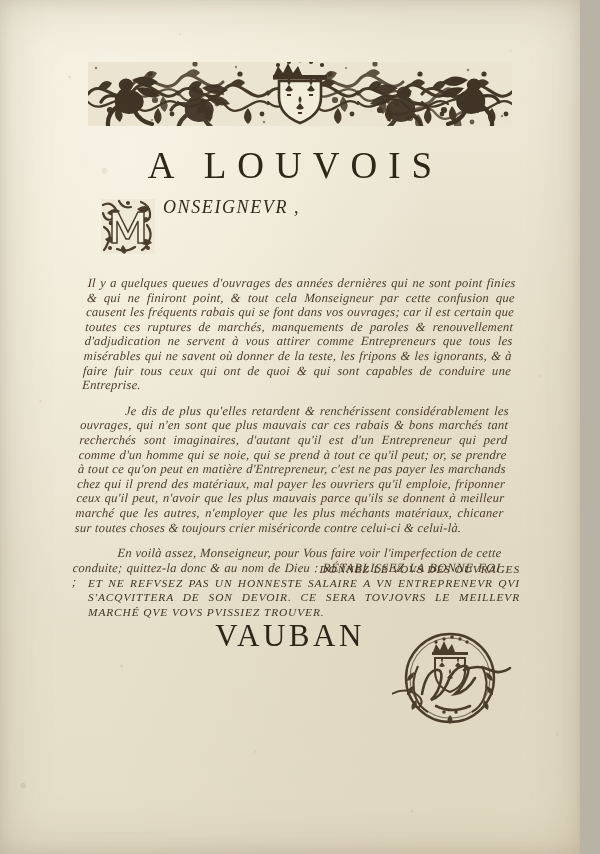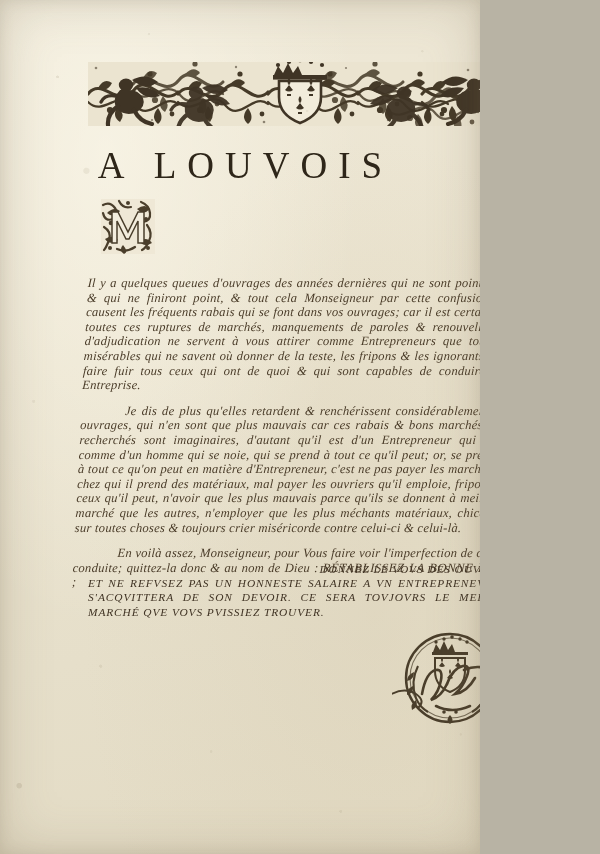--- a/index.html
+++ b/index.html
@@ -2,21 +2,21 @@
 <html><head>
 <meta charset="utf-8">
 <style>
   html, body {
     margin: 0;
     padding: 0;
     background: #b8b3a4;
   }
   .page {
     position: relative;
-    width: 480px;
+    width: 580px;
     height: 854px;
     overflow: hidden;
     background:
       radial-gradient(ellipse at 22% 18%, rgba(255,252,240,0.55) 0%, rgba(255,252,240,0) 48%),
       radial-gradient(ellipse at 78% 72%, rgba(210,198,170,0.30) 0%, rgba(210,198,170,0) 55%),
       linear-gradient(170deg, #efe9d8 0%, #eae3cf 40%, #e6dfca 72%, #e3dbc4 100%);
     font-family: "Liberation Serif", "DejaVu Serif", serif;
     color: #3b3024;
   }
   
@@ -265,31 +265,33 @@
           <circle cx="45" cy="20" r="2.1"></circle>
         <circle cx="9" cy="49" r="2"></circle>
           <circle cx="47" cy="49" r="2"></circle>
         <circle cx="27" cy="4" r="2"></circle>
       </g>
 
       <path d="M11,44 L11,13 L17,13 L27,33 L37,13 L43,13 L43,44 L37,44 L37,22 L28,40 L25,40 L16,22 L16,44 Z" fill="#f3eddd" stroke="#4a3e2b" stroke-width="1.5"></path>
     </svg>
   </div>
 
+  <div class="salutation">ONSEIGNEVR ,</div>
 
   <div class="body">
     <p class="para">Il y a quelques queues d'ouvrages des années dernières qui ne sont point finies &amp; qui ne finiront point, &amp; tout cela Monseigneur par cette confusion que causent les fréquents rabais qui se font dans vos ouvrages; car il est certain que toutes ces ruptures de marchés, manquements de paroles &amp; renouvellement d'adjudication ne servent à vous attirer comme Entrepreneurs que tous les misérables qui ne savent où donner de la teste, les fripons &amp; les ignorants, &amp; à faire fuir tous ceux qui ont de quoi &amp; qui sont capables de conduire une Entreprise.</p>
     <p class="para indent">Je dis de plus qu'elles retardent &amp; renchérissent considérablement les ouvrages, qui n'en sont que plus mauvais car ces rabais &amp; bons marchés tant recherchés sont imaginaires, d'autant qu'il est d'un Entrepreneur qui perd comme d'un homme qui se noie, qui se prend à tout ce qu'il peut; or, se prendre à tout ce qu'on peut en matière d'Entrepreneur, c'est ne pas payer les marchands chez qui il prend des matériaux, mal payer les ouvriers qu'il emploie, friponner ceux qu'il peut, n'avoir que les plus mauvais parce qu'ils se donnent à meilleur marché que les autres, n'employer que les plus méchants matériaux, chicaner sur toutes choses &amp; toujours crier miséricorde contre celui-ci &amp; celui-là.</p>
     <p class="para indent"><span>En voilà assez, Monseigneur, pour Vous faire voir l'imperfection de cette conduite; quittez-la donc &amp; au nom de Dieu : </span><span class="caps-inline">RÉTABLISSEZ LA BONNE FOI ;</span></p>
   </div>
 
   <div class="closing">
     <span class="lead">DONNEZ LE VOVS DES OUVRAGES</span><span>ET NE REFVSEZ PAS UN HONNESTE SALAIRE A VN ENTREPRENEVR QVI S'ACQVITTERA DE SON DEVOIR. CE SERA TOVJOVRS LE MEILLEVR MARCHÉ QVE VOVS PVISSIEZ TROUVER.</span>
   </div>
 
+  <div class="sig-name">VAUBAN</div>
 
   <div class="seal">
     <svg viewBox="0 0 122 112">
 
       <path d="M-4,74 q16,-10 28,-2 q10,7 2,14" fill="none" stroke="#4a3e2b" stroke-width="2"></path>
 
       <circle cx="58" cy="56" r="44" fill="none" stroke="#4a3e2b" stroke-width="2.4"></circle>
       <circle cx="58" cy="56" r="40" fill="none" stroke="#4a3e2b" stroke-width="1.1" opacity=".7"></circle>
 
       <g clip-path="none">

